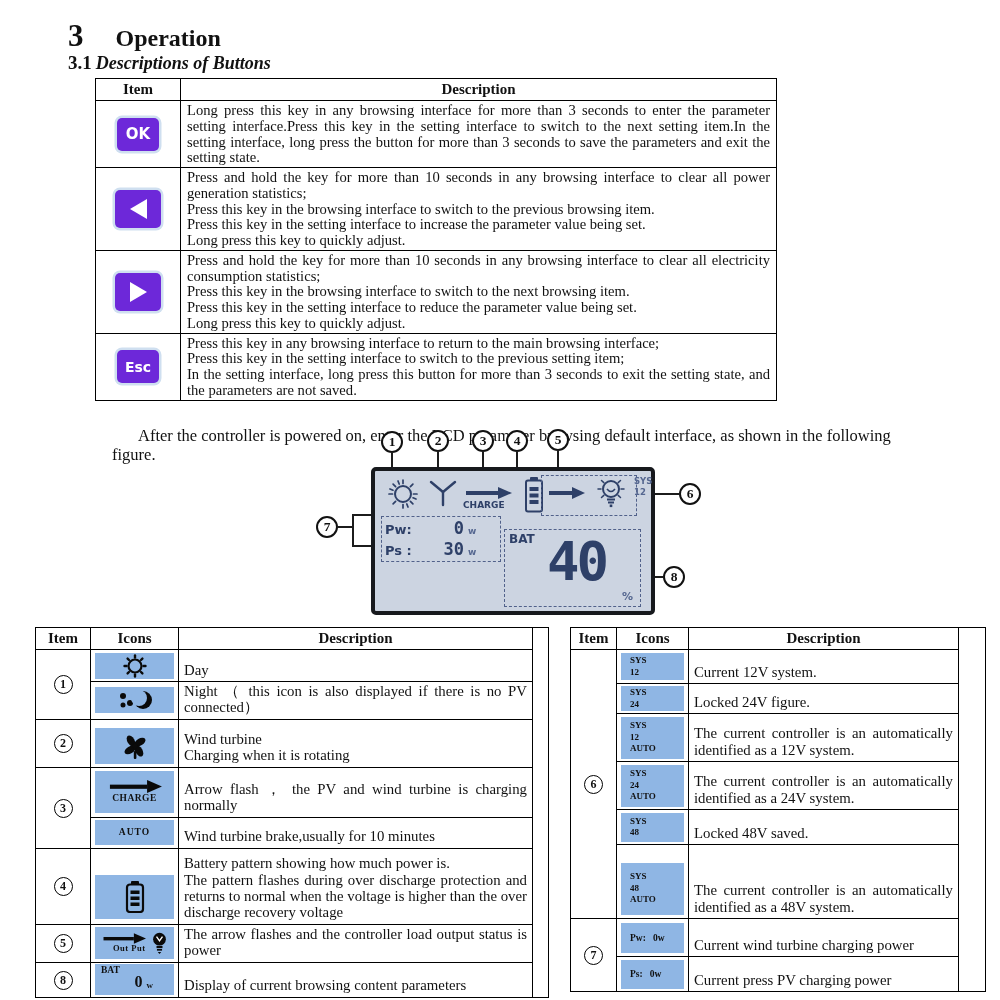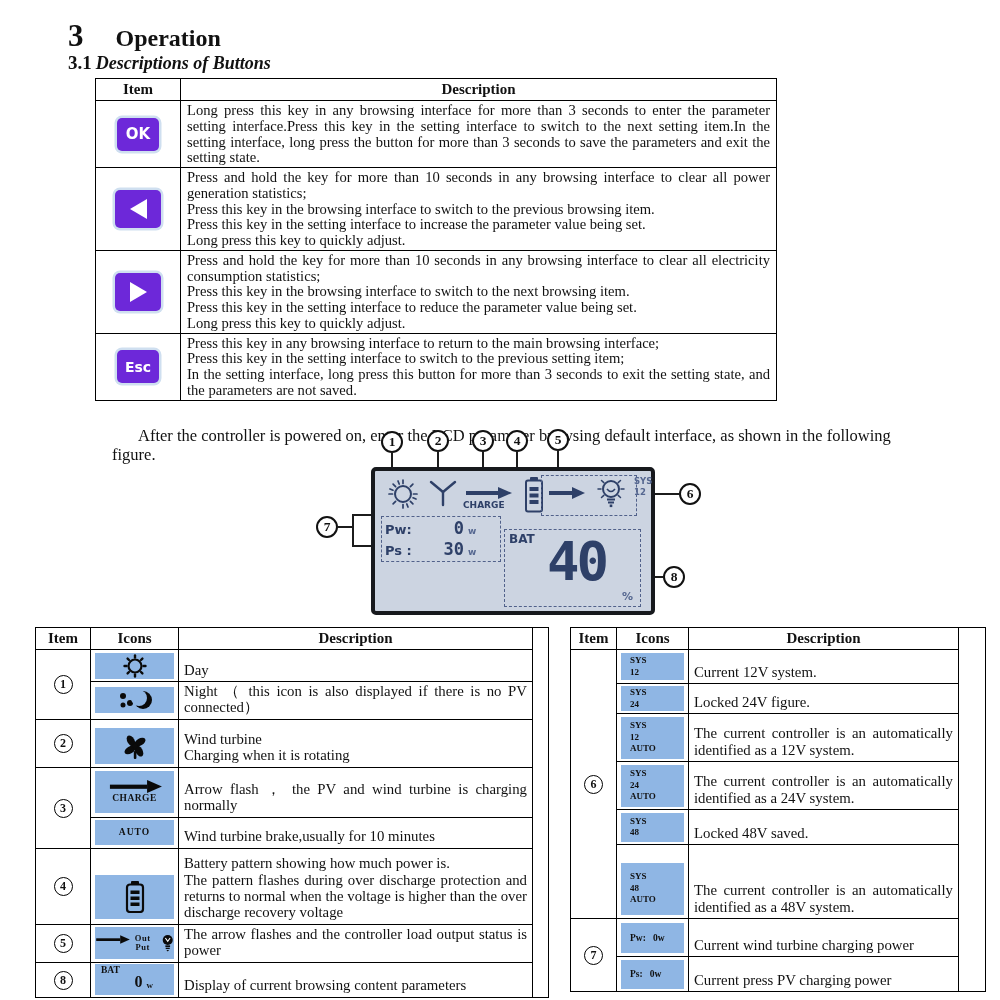--- a/index.html
+++ b/index.html
@@ -392,21 +392,21 @@
           </svg>
         </div>
       </td>
       <td class="desc">Battery pattern showing how much power is.
 The pattern flashes during over discharge protection and returns to normal when    the voltage is higher than the over discharge recovery voltage</td>
     </tr>
     <tr style="height:38px;">
       <td class="itemcell"><span class="circ-sm">5</span></td>
       <td class="icell">
         <div class="chip" style="height:32px;gap:5px;">
-          <div style="display:flex;flex-direction:row;align-items:flex-start;">
+          <div style="display:flex;flex-direction:column;align-items:flex-end;">
             <svg width="44" height="11" viewBox="0 0 58 14">
               <g fill="#0a0a0a">
                     <rect x="2" y="5" width="40" height="4.5"></rect>
                     <polygon points="42,0 58,7 42,14"></polygon>
                   </g>
             </svg>
             <span class="chip-label" style="font-size:8.5px;">Out Put</span>
           </div>
           <svg width="17" height="26" viewBox="0 0 20 26">
             <g fill="#0a0a0a">

